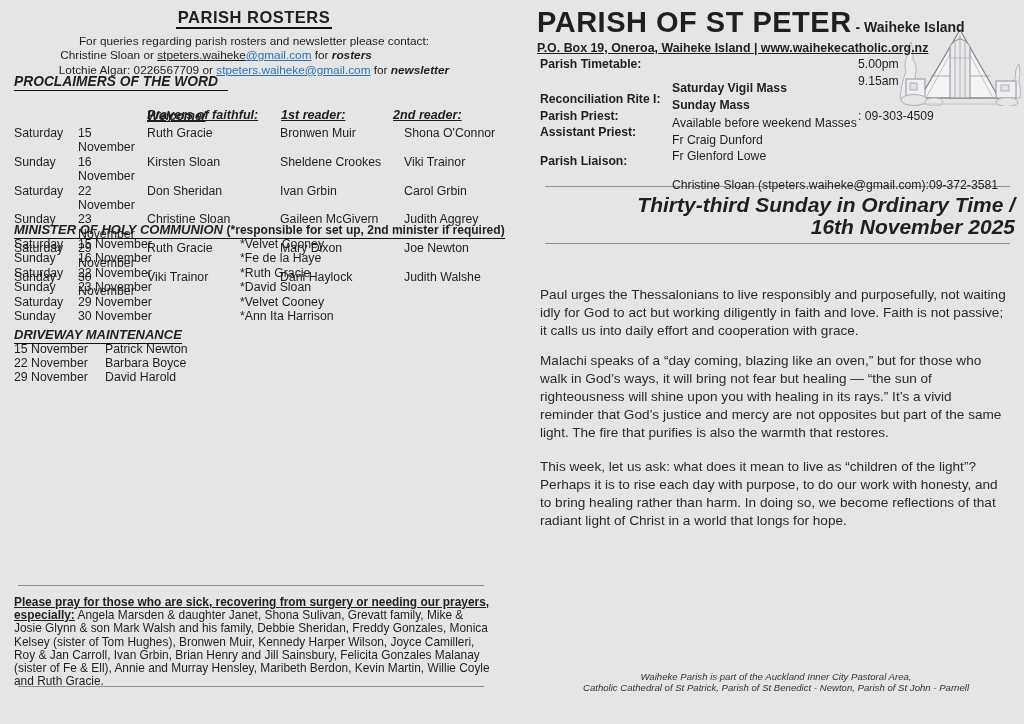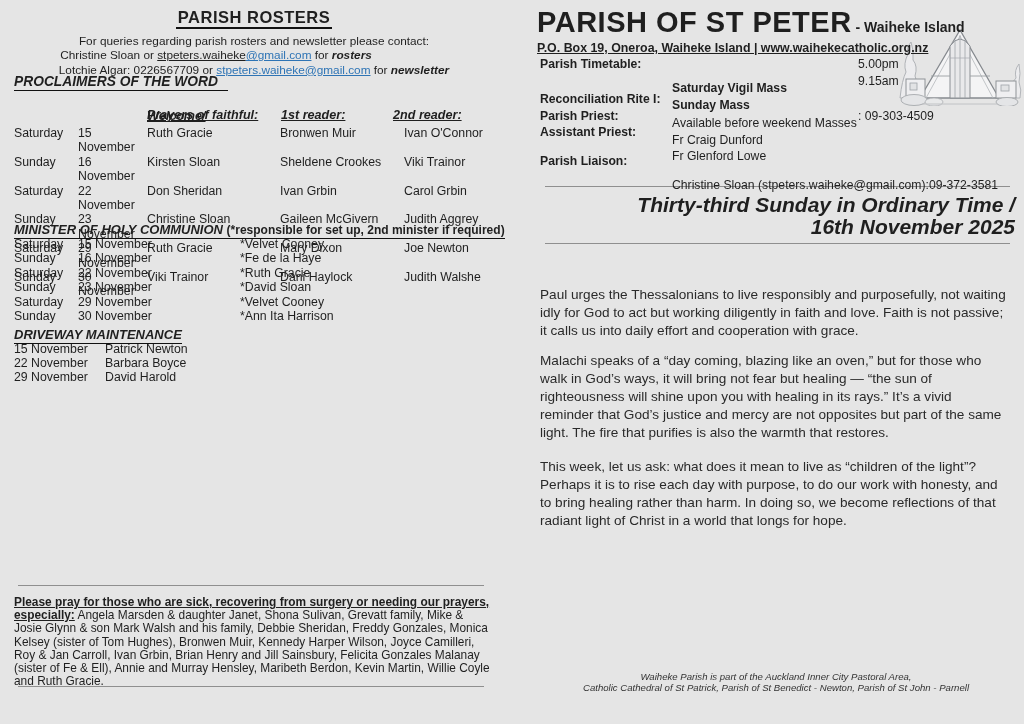--- a/index.html
+++ b/index.html
@@ -104,21 +104,21 @@
     <span class="h hdr-u" style="left:393px;">2nd reader:</span>
   </div>
 
   <div class="abs ptable">
 
       <div class="prow">
         <span class="c-day">Saturday</span>
         <span class="c-date">15 November</span>
         <span class="c-wel">Ruth Gracie</span>
         <span class="c-r1">Bronwen Muir</span>
-        <span class="c-r2">Ivan O'Connor</span>
+        <span class="c-r2">Shona O'Connor</span>
       </div>
 
       <div class="prow">
         <span class="c-day">Sunday</span>
         <span class="c-date">16 November</span>
         <span class="c-wel">Kirsten Sloan</span>
         <span class="c-r1">Sheldene Crookes</span>
         <span class="c-r2">Viki Trainor</span>
       </div>
 

